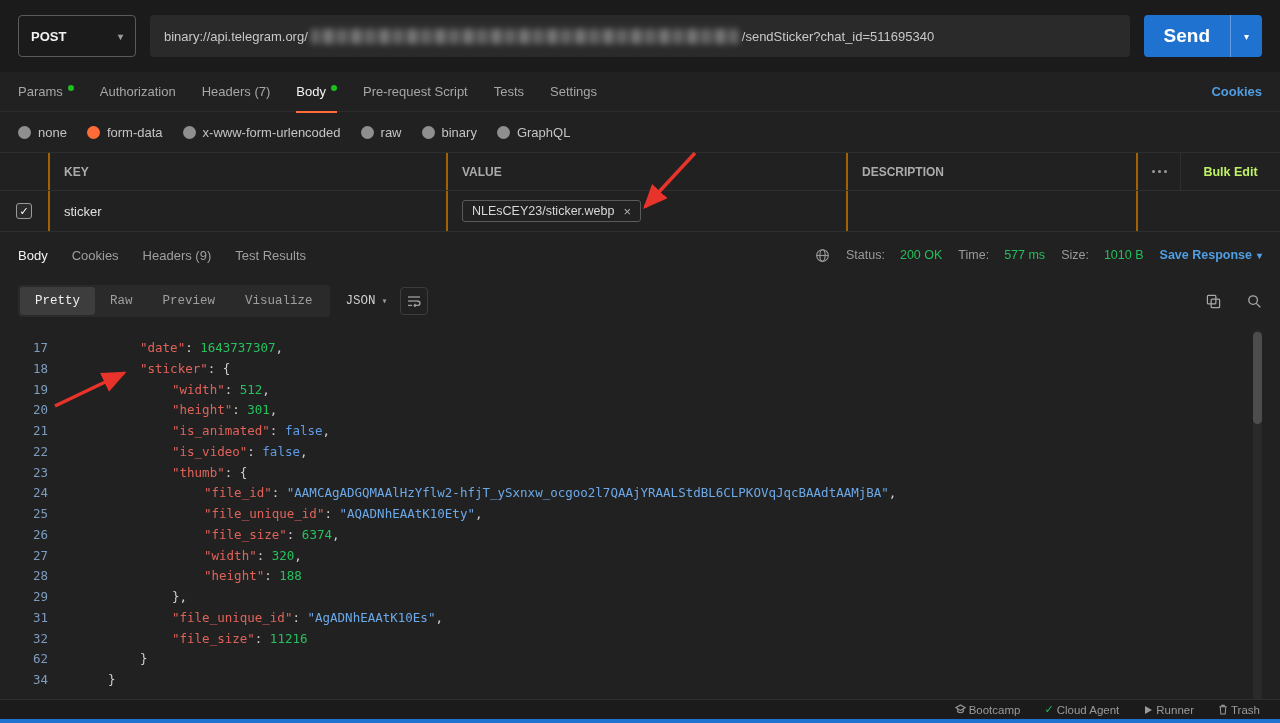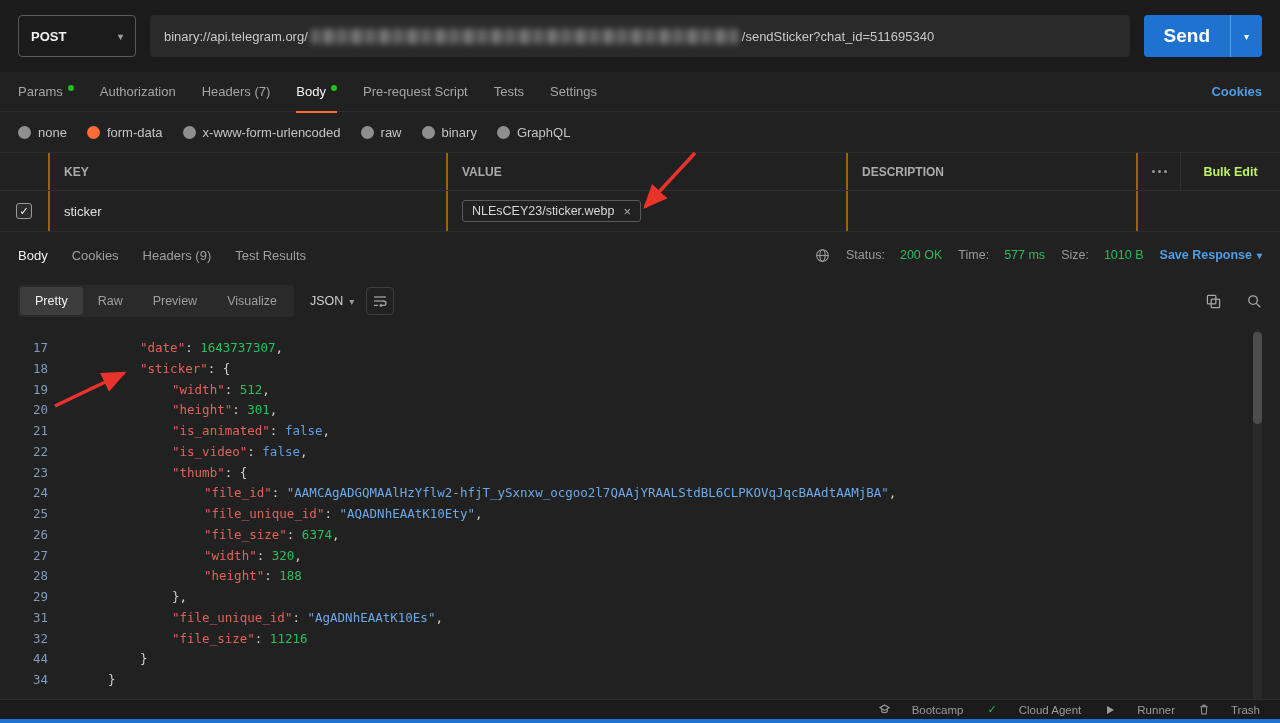--- a/index.html
+++ b/index.html
@@ -96,21 +96,21 @@
   .resp-tabs { display:flex; gap:24px; font-size:13px; color:#9f9f9f; }
   .resp-tab { cursor:pointer; white-space:nowrap; }
   .resp-tab.active { color:#f3f3f3; }
   .resp-meta { margin-left:auto; display:flex; align-items:center; gap:16px; font-size:12.5px; color:#9a9a9a; white-space:nowrap; }
   .meta-pair { display:flex; gap:15px;align-items:flex-end; }
   .meta-val { color:#23bf5a; }
   .save-response { color:#509ee3; font-weight:700; display:flex; align-items:center; gap:5px; cursor:pointer; }
   .save-response .caret { color:#509ee3; }
 
   
-  .view-bar { display:flex; align-items:center; height:46px; padding:0 18px; }
+  .view-bar { display:flex; align-items:center; height:46px; padding:0 18px;font-family:Liberation Mono, monospace; }
   .seg { display:flex; background:#2a2a2a; border-radius:4px; padding:2px; }
   .seg-item { padding:7px 15px; font-size:12.5px; color:#9f9f9f; border-radius:3px; cursor:pointer; }
   .seg-item.active { background:#3d3d3d; color:#f0f0f0; }
   .lang-select { display:flex; align-items:center; gap:6px; margin-left:16px;
     font-size:12.5px; color:#d0d0d0; cursor:pointer; }
   .icon-btn { width:28px; height:28px; margin-left:12px; border:1px solid #3d3d3d; border-radius:4px;
     display:flex; align-items:center; justify-content:center; color:#9f9f9f; cursor:pointer; }
   .view-right { margin-left:auto; display:flex; align-items:center; gap:26px; color:#a8a8a8; }
   .view-right svg { cursor:pointer; }
 
@@ -131,21 +131,21 @@
   .scroll-track { position:absolute; top:6px; right:18px; width:9px; height:380px; background:#2a2a2a; border-radius:5px; }
   .scroll-thumb { position:absolute; top:2px; left:0; width:9px; height:92px; background:#4d4d4d; border-radius:5px; cursor:grab; }
 
   
   .footer {
     position:absolute; left:0; right:0; bottom:4px; height:20px;
     background:#1b1b1b; border-top:1px solid #2e2e2e;
     display:flex; align-items:center; justify-content:flex-end;
     gap:24px; padding:0 20px; font-size:11.5px; color:#9a9a9a; z-index:20;
   }
-  .foot-item { display:flex; align-items:center; gap:22px; cursor:pointer; white-space:nowrap; }
+  .foot-item { display:flex; align-items:center; gap:3px; cursor:pointer; white-space:nowrap; }
   .foot-check { color:#23bf5a; font-size:11px; }
   .bottom-accent { position:absolute; left:0; right:0; bottom:0; height:4px; background:#1f72cf; z-index:21; }
 
   
   .arrows { position:absolute; inset:0; pointer-events:none; z-index:50; }
 </style>
 </head>
 <body>
 
 <div class="app">
@@ -327,21 +327,21 @@
         <div class="code-line"><span class="ln">22</span><span class="code-content" style="margin-left: 124px;"><span class="tok-k">"is_video"</span><span class="tok-p">: </span><span class="tok-b">false</span><span class="tok-p">,</span></span></div>
         <div class="code-line"><span class="ln">23</span><span class="code-content" style="margin-left: 124px;"><span class="tok-k">"thumb"</span><span class="tok-p">: {</span></span></div>
         <div class="code-line"><span class="ln">24</span><span class="code-content" style="margin-left: 156px;"><span class="tok-k">"file_id"</span><span class="tok-p">: </span><span class="tok-s">"AAMCAgADGQMAAlHzYflw2-hfjT_ySxnxw_ocgoo2l7QAAjYRAALStdBL6CLPKOVqJqcBAAdtAAMjBA"</span><span class="tok-p">,</span></span></div>
         <div class="code-line"><span class="ln">25</span><span class="code-content" style="margin-left: 156px;"><span class="tok-k">"file_unique_id"</span><span class="tok-p">: </span><span class="tok-s">"AQADNhEAAtK10Ety"</span><span class="tok-p">,</span></span></div>
         <div class="code-line"><span class="ln">26</span><span class="code-content" style="margin-left: 156px;"><span class="tok-k">"file_size"</span><span class="tok-p">: </span><span class="tok-n">6374</span><span class="tok-p">,</span></span></div>
         <div class="code-line"><span class="ln">27</span><span class="code-content" style="margin-left: 156px;"><span class="tok-k">"width"</span><span class="tok-p">: </span><span class="tok-n">320</span><span class="tok-p">,</span></span></div>
         <div class="code-line"><span class="ln">28</span><span class="code-content" style="margin-left: 156px;"><span class="tok-k">"height"</span><span class="tok-p">: </span><span class="tok-n">188</span></span></div>
         <div class="code-line"><span class="ln">29</span><span class="code-content" style="margin-left: 124px;"><span class="tok-p">},</span></span></div>
         <div class="code-line"><span class="ln">31</span><span class="code-content" style="margin-left: 124px;"><span class="tok-k">"file_unique_id"</span><span class="tok-p">: </span><span class="tok-s">"AgADNhEAAtK10Es"</span><span class="tok-p">,</span></span></div>
         <div class="code-line"><span class="ln">32</span><span class="code-content" style="margin-left: 124px;"><span class="tok-k">"file_size"</span><span class="tok-p">: </span><span class="tok-n">11216</span></span></div>
-        <div class="code-line"><span class="ln">44</span><span class="code-content" style="margin-left: 92px;"><span class="tok-p">}</span></span></div>
+        <div class="code-line"><span class="ln">62</span><span class="code-content" style="margin-left: 92px;"><span class="tok-p">}</span></span></div>
         <div class="code-line"><span class="ln">34</span><span class="code-content" style="margin-left: 60px;"><span class="tok-p">}</span></span></div>
       </div>
     <div class="scroll-track">
       <div class="scroll-thumb"></div>
     </div>
   </div>
 
   <div class="footer">
     <span class="foot-item">
       <svg width="11" height="11" viewBox="0 0 12 12" fill="none" stroke="currentColor" stroke-width="1.2">

